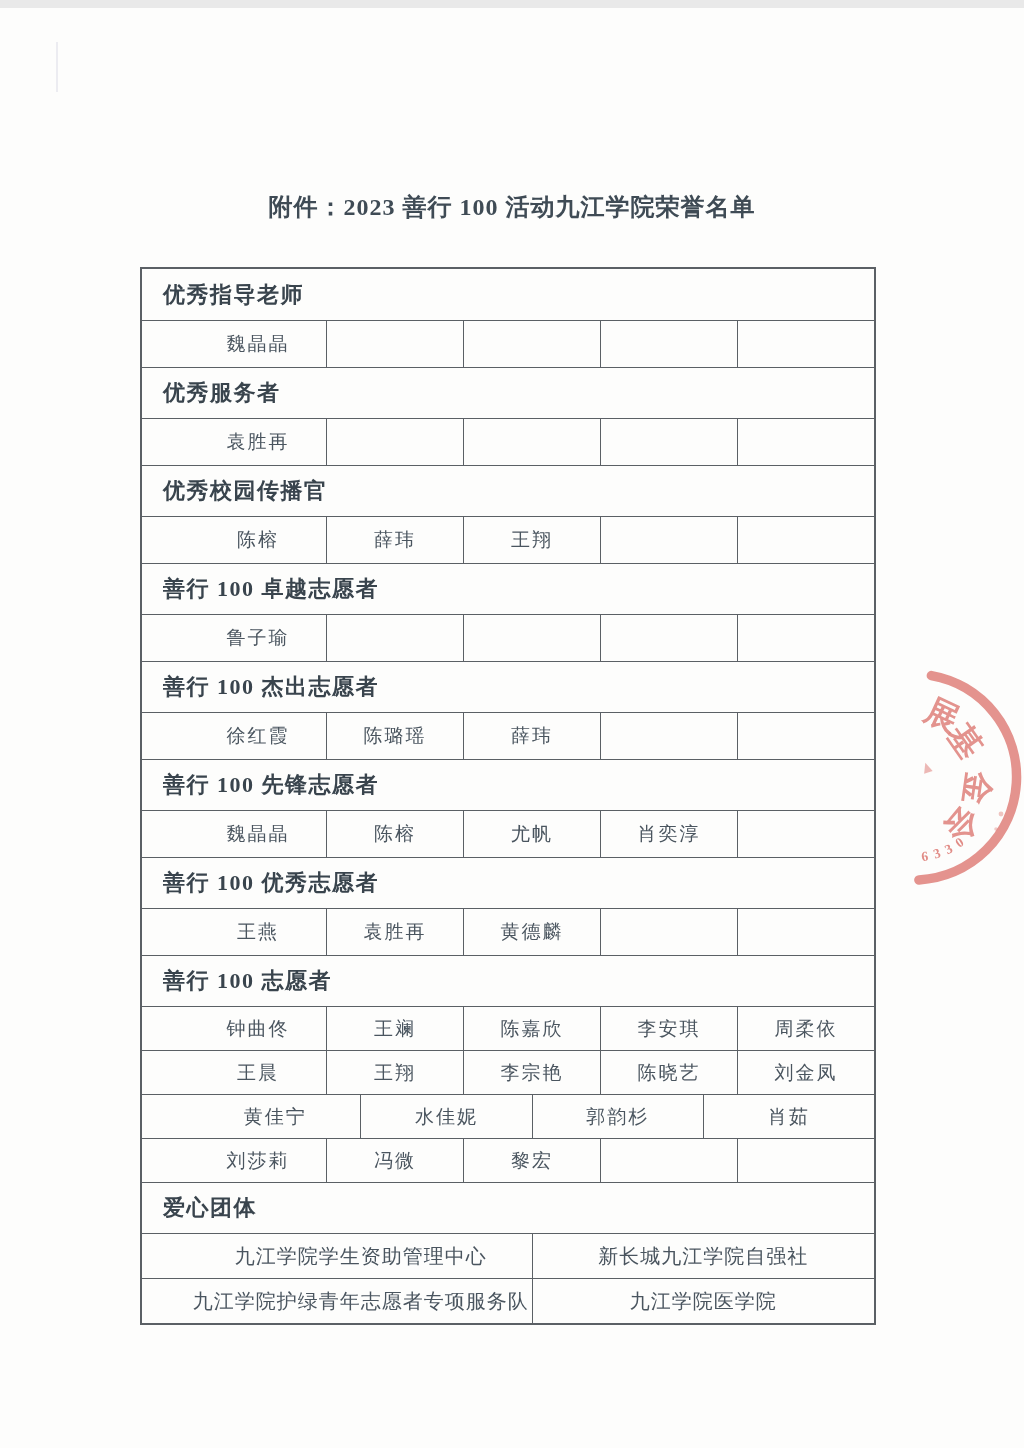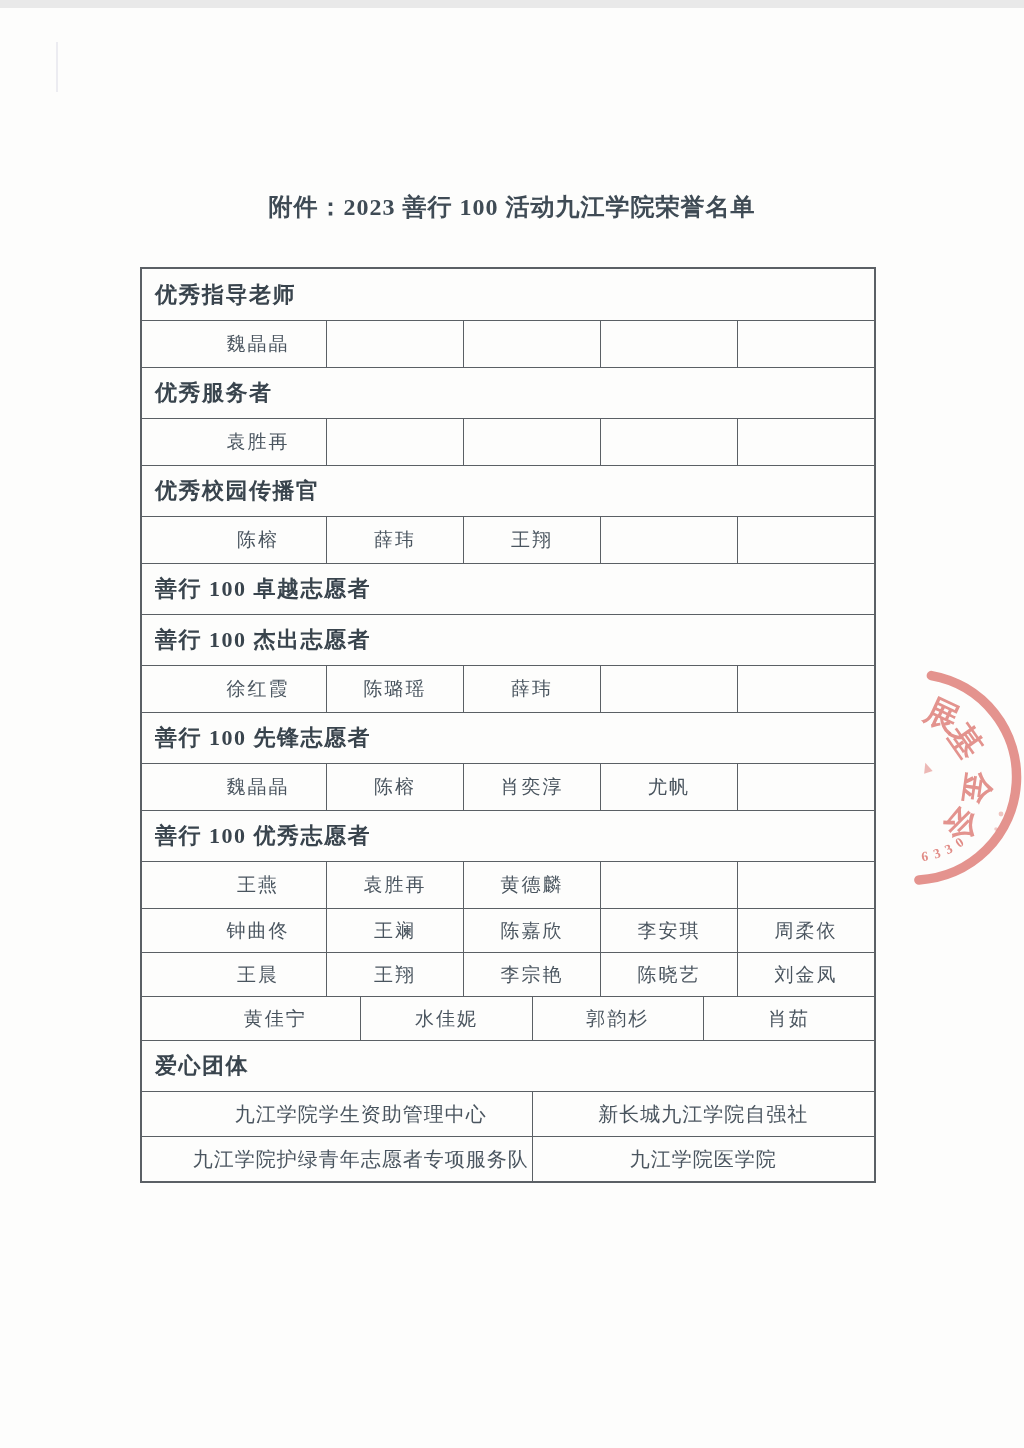--- a/index.html
+++ b/index.html
@@ -21,21 +21,21 @@
     font-size:24px; font-weight:bold; letter-spacing:1px;
     color:#3f4b55;
   }
   .tbl {
     position:absolute; left:140px; top:259px; width:736px;
     border:2px solid #5b6065;
     box-sizing:border-box;
   }
   .sec {
     height:51px; display:flex; align-items:center;
-    padding-left:13px; box-sizing:border-box;
+    padding-left:21px; box-sizing:border-box;
     font-size:22px; font-weight:bold; letter-spacing:1.5px;
     color:#39444d;
     border-top:1.6px solid #5b6065;
   }
   .tbl > :first-child { border-top:none; }
   .row { display:flex; border-top:1.6px solid #5b6065; }
   .row .c {
     flex:1 1 0; display:flex; align-items:center; justify-content:center;
     border-left:1.6px solid #5b6065;
     font-size:19px; letter-spacing:2px; color:#4a555f;
@@ -84,67 +84,82 @@
     <div class="sec">优秀校园传播官</div>
     <div class="row">
       <div class="c">陈榕</div>
       <div class="c">薛玮</div>
       <div class="c">王翔</div>
       <div class="c"></div>
       <div class="c"></div>
     </div>
 
     <div class="sec">善行 100 卓越志愿者</div>
+    <div class="row">
+      <div class="c">鲁子瑜</div>
+      <div class="c"></div>
+      <div class="c"></div>
+      <div class="c"></div>
+      <div class="c"></div>
+    </div>
 
     <div class="sec">善行 100 杰出志愿者</div>
     <div class="row">
       <div class="c">徐红霞</div>
       <div class="c">陈璐瑶</div>
       <div class="c">薛玮</div>
       <div class="c"></div>
       <div class="c"></div>
     </div>
 
     <div class="sec">善行 100 先锋志愿者</div>
     <div class="row">
       <div class="c">魏晶晶</div>
       <div class="c">陈榕</div>
+      <div class="c">尤帆</div>
       <div class="c">肖奕淳</div>
-      <div class="c">尤帆</div>
       <div class="c"></div>
     </div>
 
     <div class="sec">善行 100 优秀志愿者</div>
     <div class="row">
       <div class="c">王燕</div>
       <div class="c">袁胜再</div>
       <div class="c">黄德麟</div>
       <div class="c"></div>
       <div class="c"></div>
     </div>
 
+    <div class="sec">善行 100 志愿者</div>
     <div class="row compact">
       <div class="c">钟曲佟</div>
       <div class="c">王斓</div>
       <div class="c">陈嘉欣</div>
       <div class="c">李安琪</div>
       <div class="c">周柔依</div>
     </div>
     <div class="row compact">
       <div class="c">王晨</div>
       <div class="c">王翔</div>
       <div class="c">李宗艳</div>
       <div class="c">陈晓艺</div>
       <div class="c">刘金凤</div>
     </div>
     <div class="row compact">
       <div class="c">黄佳宁</div>
       <div class="c">水佳妮</div>
       <div class="c">郭韵杉</div>
       <div class="c">肖茹</div>
+    </div>
+    <div class="row compact">
+      <div class="c">刘莎莉</div>
+      <div class="c">冯微</div>
+      <div class="c">黎宏</div>
+      <div class="c"></div>
+      <div class="c"></div>
     </div>
 
     <div class="sec">爱心团体</div>
     <div class="row orgs">
       <div class="c">九江学院学生资助管理中心</div>
       <div class="c">新长城九江学院自强社</div>
     </div>
     <div class="row orgs">
       <div class="c">九江学院护绿青年志愿者专项服务队</div>
       <div class="c">九江学院医学院</div>

